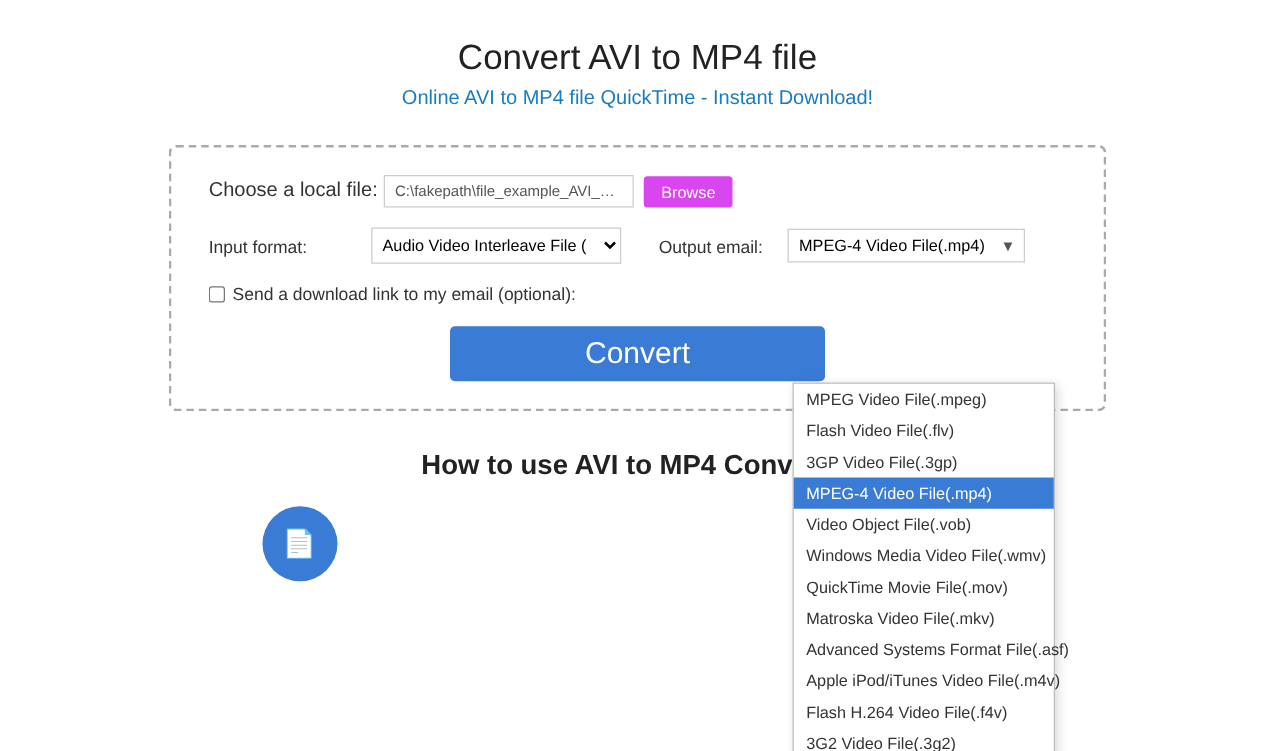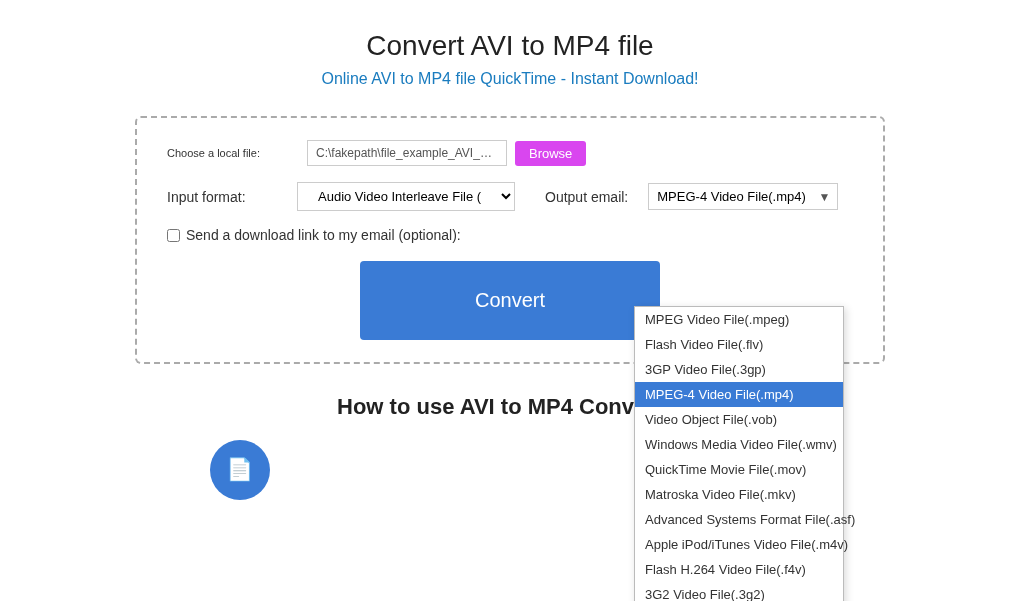--- a/index.html
+++ b/index.html
@@ -38,21 +38,21 @@
       position: relative;
     }
 
     .form-row {
       display: flex;
       align-items: center;
       margin-bottom: 16px;
     }
 
     .form-label {
-      font-size: 11px;
+      font-size: 16px;
       color: #333;
       min-width: 140px;
     }
 
     .file-input-wrapper {
       display: flex;
       align-items: center;
       gap: 8px;
     }
 
@@ -86,21 +86,21 @@
     }
 
     .format-label {
       font-size: 14px;
       color: #333;
       min-width: 120px;
     }
 
     .format-select {
       border: 1px solid #ccc;
-      padding: 5px 16px;
+      padding: 5px 4px;
       font-size: 13px;
       background: #fff;
       cursor: pointer;
       min-width: 200px;
     }
 
     .output-label {
       font-size: 14px;
       color: #333;
       margin-left: 20px;
@@ -149,22 +149,22 @@
     }
 
     .convert-button {
       display: block;
       width: 300px;
       margin: 0 auto;
       background: #3a7bd5;
       color: #fff;
       border: none;
       border-radius: 4px;
-      padding: 28px 0;
-      font-size: 20px;
+      padding: 8px 0;
+      font-size: 24px;
       cursor: pointer;
       text-align: center;
     }
 
     .how-to-section {
       text-align: center;
       margin-top: 30px;
       padding-bottom: 20px;
     }
 

